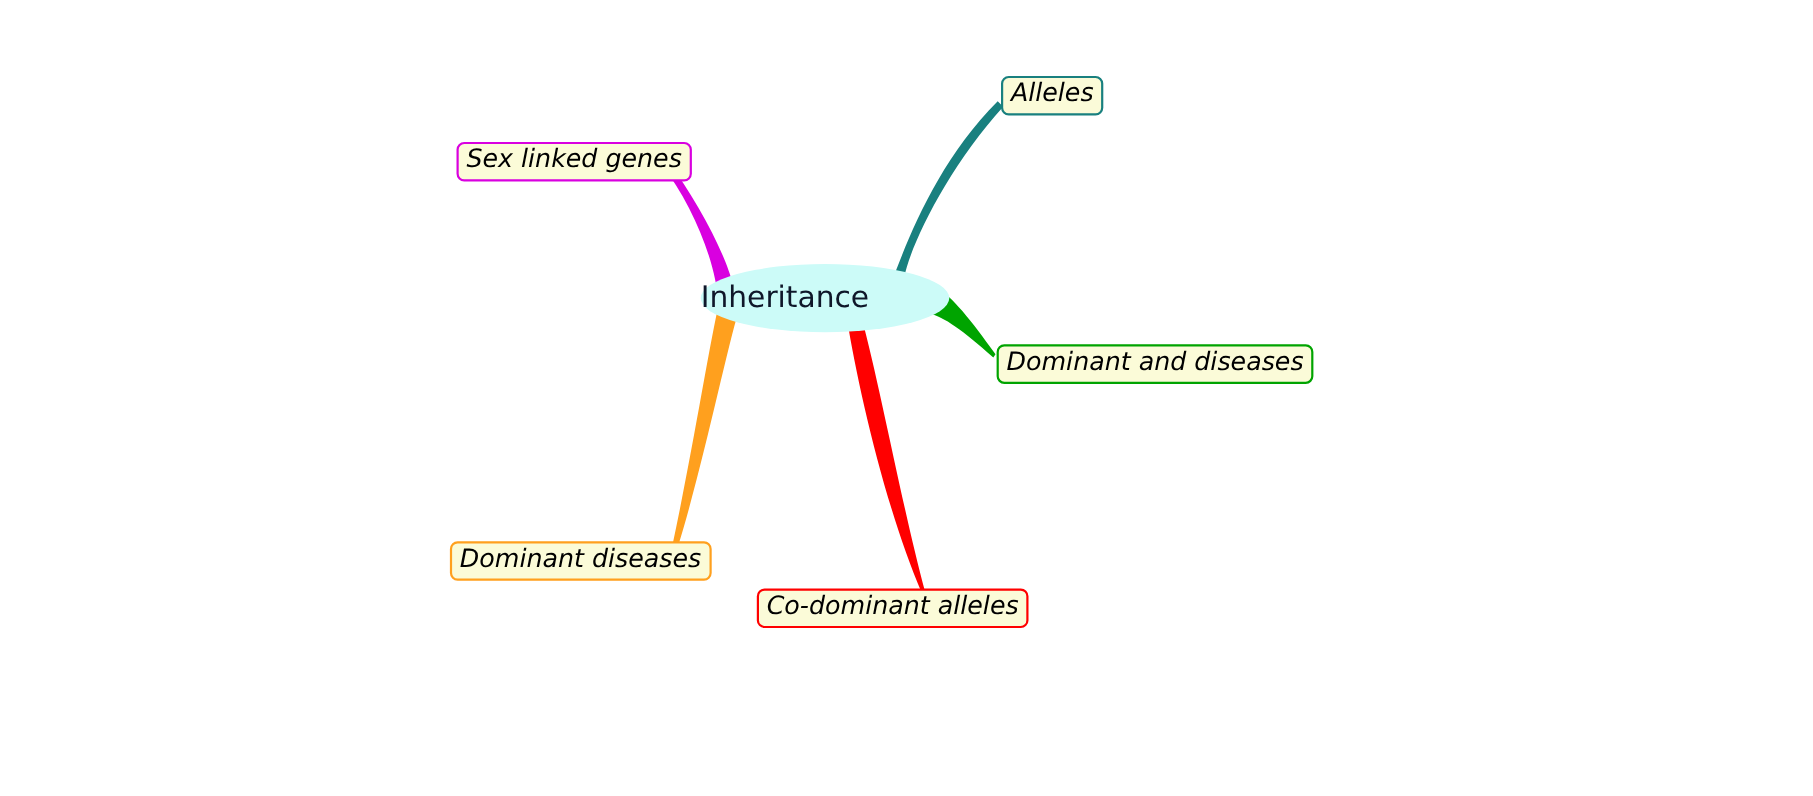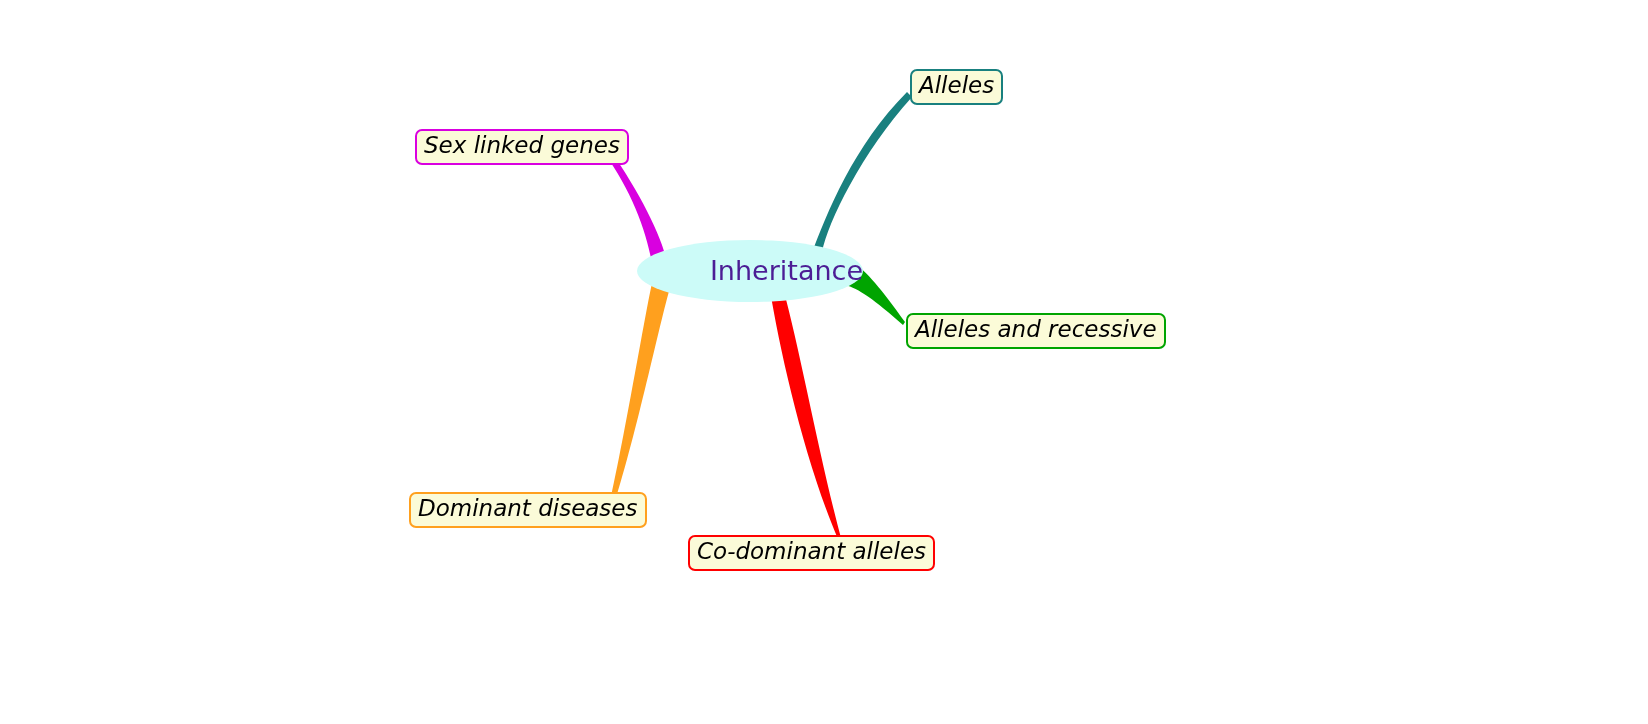--- a/index.html
+++ b/index.html
@@ -34,23 +34,23 @@
     border-width: 2px;
     border-radius: 7px;
     padding: 2px 7px 4px 7px;
     line-height: 1.12;
   }
   .center-label {
     position: absolute;
     font-family: "DejaVu Sans", sans-serif;
     font-style: normal;
     font-size: 27px;
-    color: #4c1d95;
+    color: #0f172a;
     white-space: nowrap;
-    text-align: right;
+    text-align: left;
   }
 </style>
 </head>
 <body>
 
 <svg id="mindmap-canvas" viewBox="0 0 1648 724" xmlns="http://www.w3.org/2000/svg">
 
   <path d="M 666,258 C 660,232 634,182 606,145 L 601,149 C 630,186 651,239 653,275 Z" fill="#d900e0"></path>
 
   <path d="M 822,252 C 828,222 862,152 912,97 L 907,92 C 853,146 826,215 810,258 Z" fill="#19807f"></path>
@@ -68,21 +68,21 @@
 
 <div class="node-label" style="left:399px; top:129px; border-color:#d900e0;margin-left:16px;">
   <span>Sex linked genes</span>
 </div>
 
 <div class="node-label" style="left:910px; top:69px; border-color:#19807f;">
   <span>Alleles</span>
 </div>
 
 <div class="node-label" style="left:906px; top:313px; border-color:#00a400;">
-  <span>Alleles and recessive</span>
+  <span>Dominant and diseases</span>
 </div>
 
 <div class="node-label" style="left:409px; top:492px; border-color:#ffa01e;">
   <span>Dominant diseases</span>
 </div>
 
 <div class="node-label" style="left:688px; top:535px; border-color:#ff0000;">
   <span>Co-dominant alleles</span>
 </div>
 

